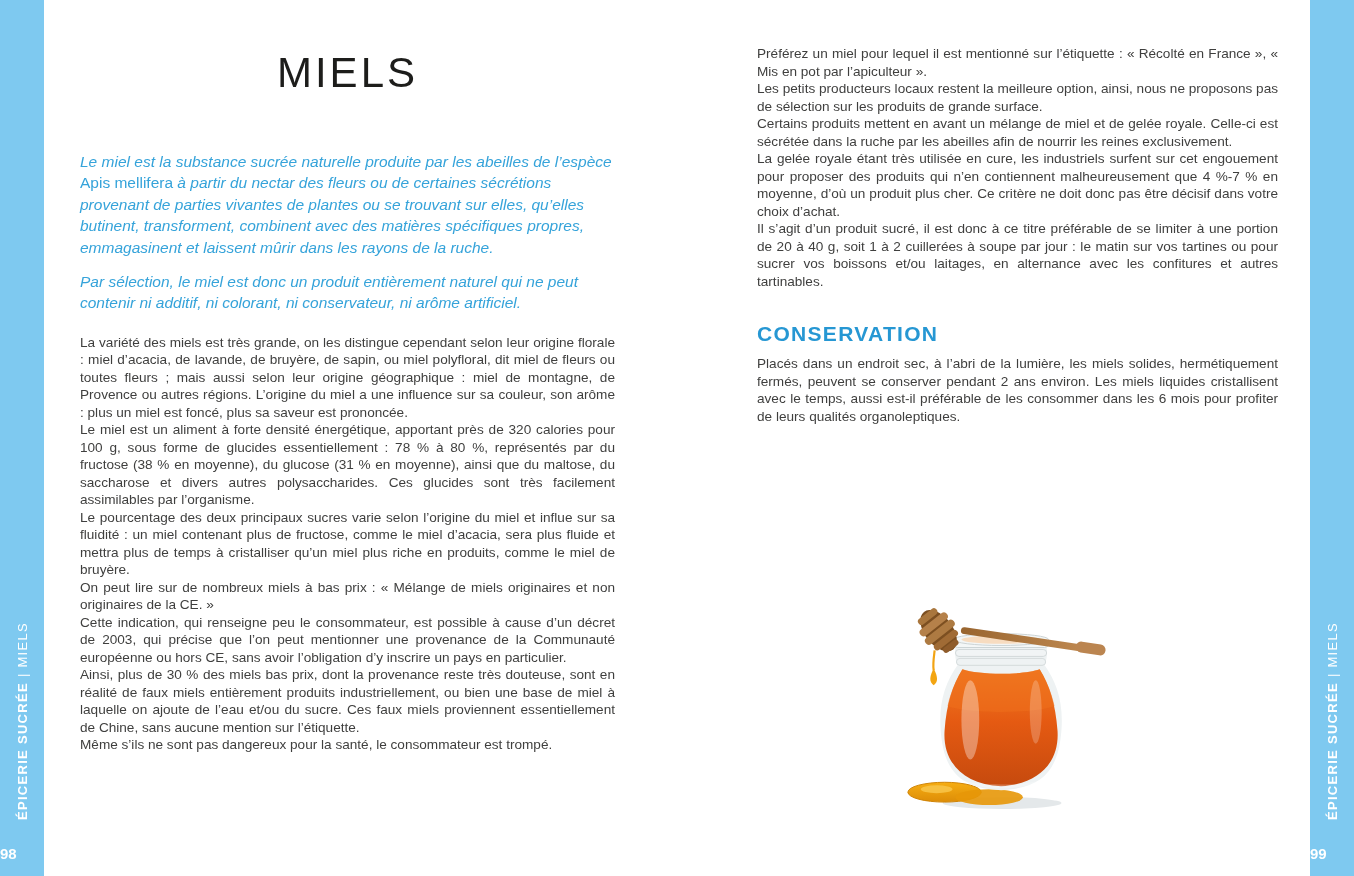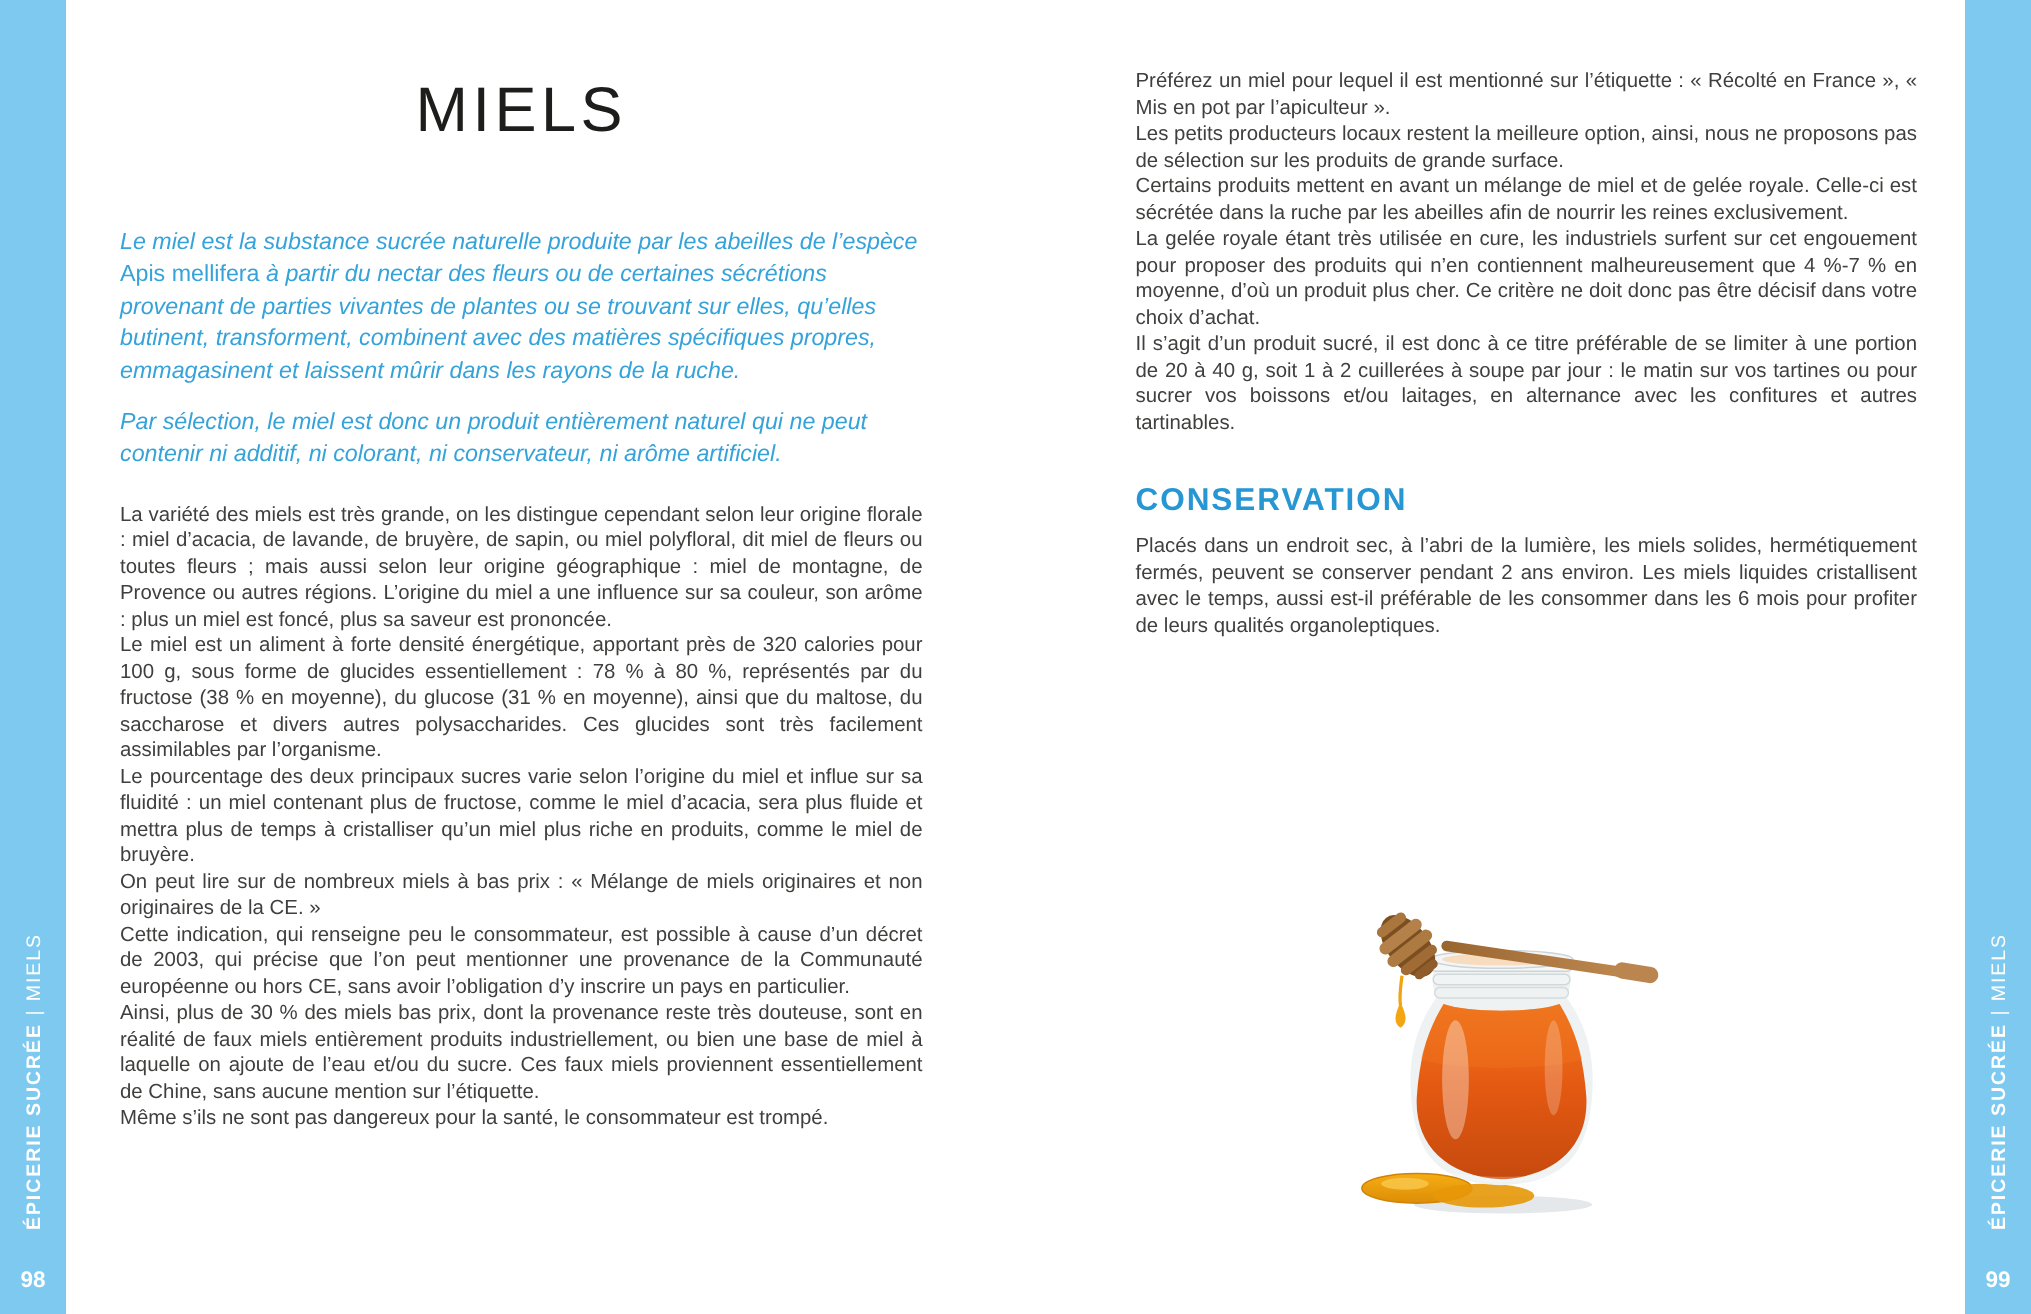--- a/index.html
+++ b/index.html
@@ -20,21 +20,21 @@
   .bar-text{
     position:absolute;bottom:56px;left:50%;
     transform:translateX(-50%) rotate(180deg);
     writing-mode:vertical-rl;white-space:nowrap;
     color:#ffffff;font-size:13px;letter-spacing:1.3px;
   }
   .bar-text .section{font-weight:bold;}
   .bar-text .sep{font-weight:normal;padding:0 2px;opacity:.95;}
   .bar-text .chapter{font-weight:normal;}
   .page-num{
-    position:absolute;bottom:14px;left:0;width:100%;text-align:center;
+    position:absolute;bottom:14px;left:0;width:100%;
     color:#ffffff;font-weight:bold;font-size:15px;
   }
   
   .col{position:absolute;top:0;}
   .col-left{left:80px;width:535px;}
   .col-right{left:757px;width:521px;}
   h1.book-title{
     margin:52px 0 0 0;text-align:center;
     font-size:42px;font-weight:normal;letter-spacing:3px;
     color:#1d1d1b;line-height:1;

